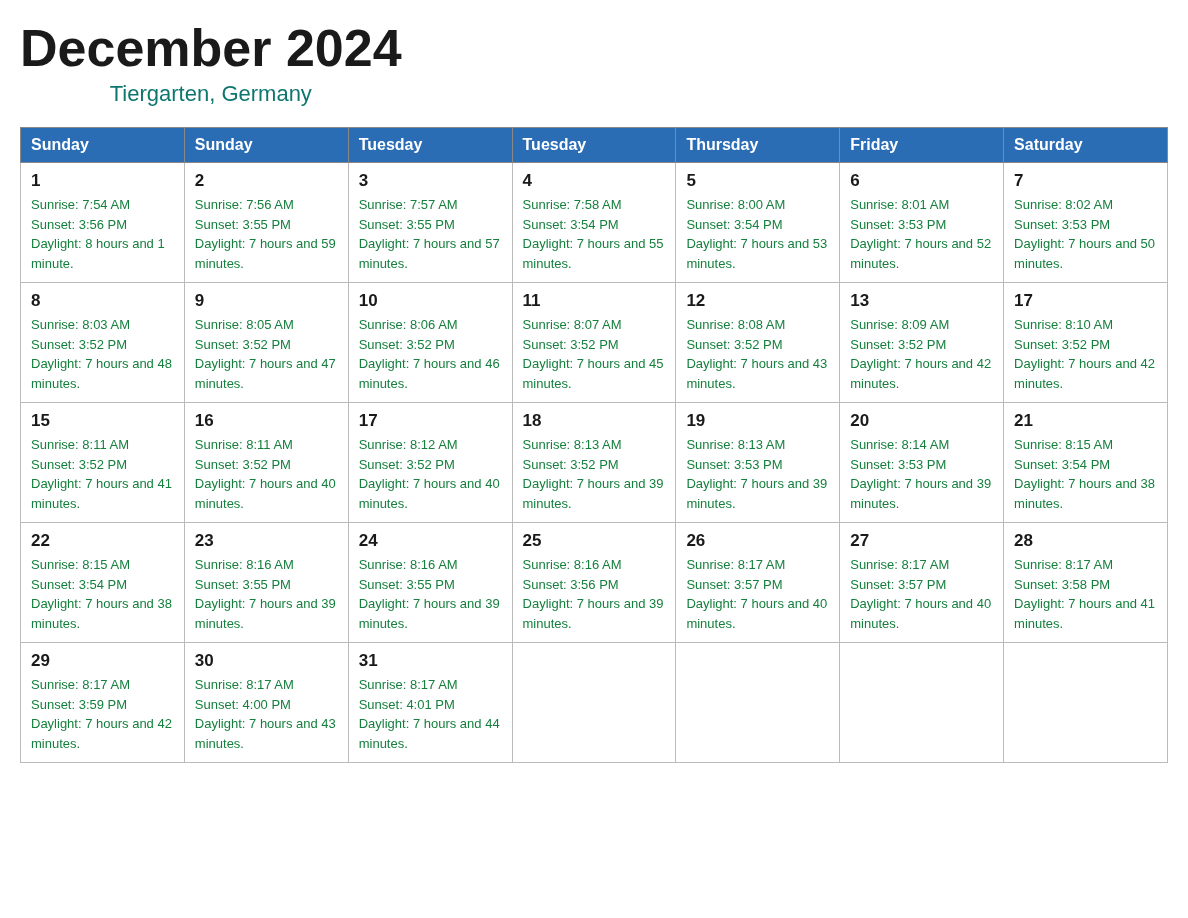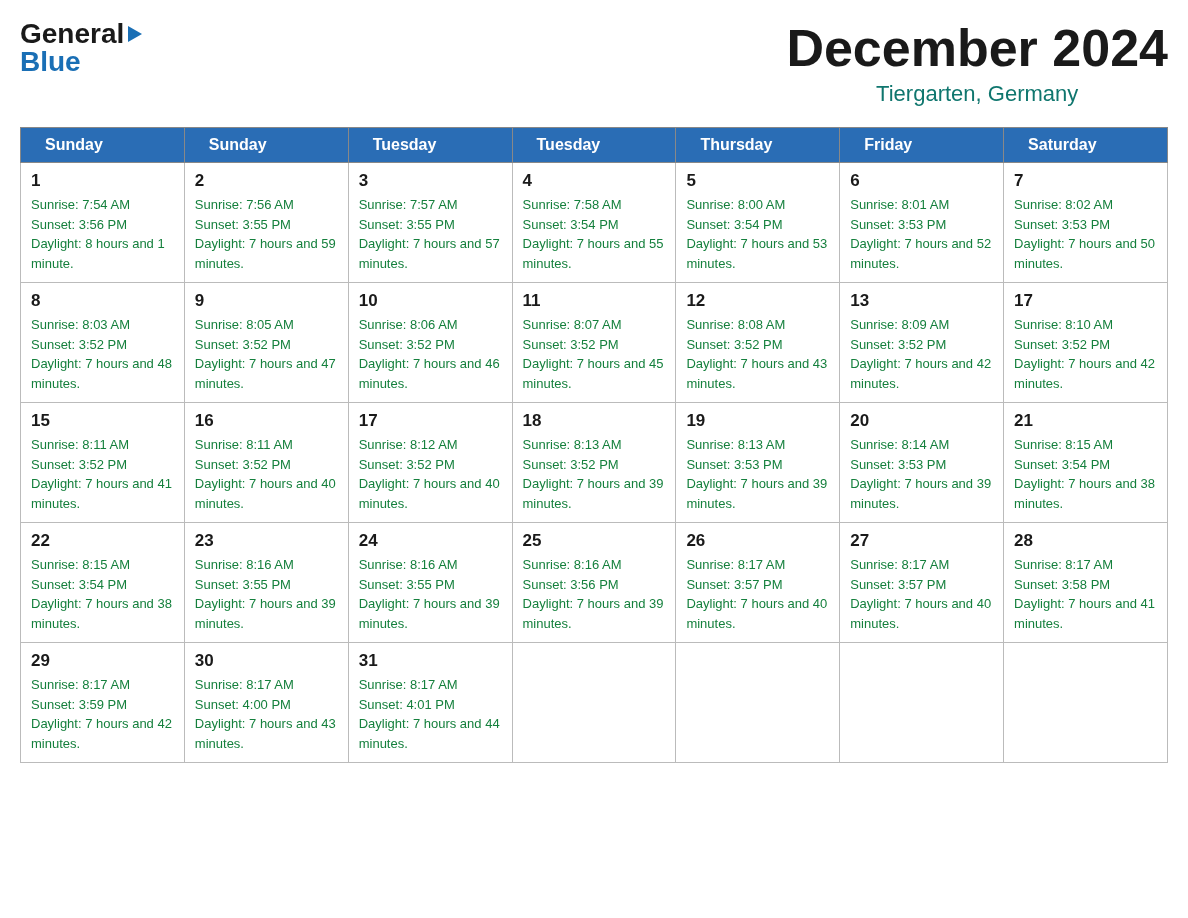--- a/index.html
+++ b/index.html
@@ -53,21 +53,21 @@
     }
     .calendar-table {
       width: 100%;
       border-collapse: collapse;
       border: 1px solid #888;
     }
     .calendar-table th {
       background-color: #2a6db5;
       color: #fff;
       text-align: left;
-      padding: 8px 24px;
+      padding: 8px 10px;
       font-size: 16px;
       font-weight: bold;
       border: 1px solid #888;
     }
     .calendar-table td {
       vertical-align: top;
       padding: 8px 10px;
       border: 1px solid #bbb;
       width: calc(100% / 7);
       min-height: 100px;
@@ -90,29 +90,20 @@
       height: 120px;
     }
     tr:last-child td {
       height: 120px;
     }
   </style>
 </head>
 <body>
 
 <div class="header">
-  <div class="logo">
-    <div class="logo-line">
-      <span class="logo-general">General</span>
-      <span style="display:inline-block; width:0; height:0; border-left:14px solid #1a6fb5; border-top:8px solid transparent; border-bottom:8px solid transparent; margin-left:4px; vertical-align:middle;"></span>
-    </div>
-    <div>
-      <span class="logo-blue">Blue</span>
-    </div>
-  </div>
   <div class="title-section">
     <div class="month-title">December 2024</div>
     <div class="location">Tiergarten, Germany</div>
   </div>
 </div>
 
 <table class="calendar-table">
   <thead>
     <tr>
     <th>Sunday</th>

